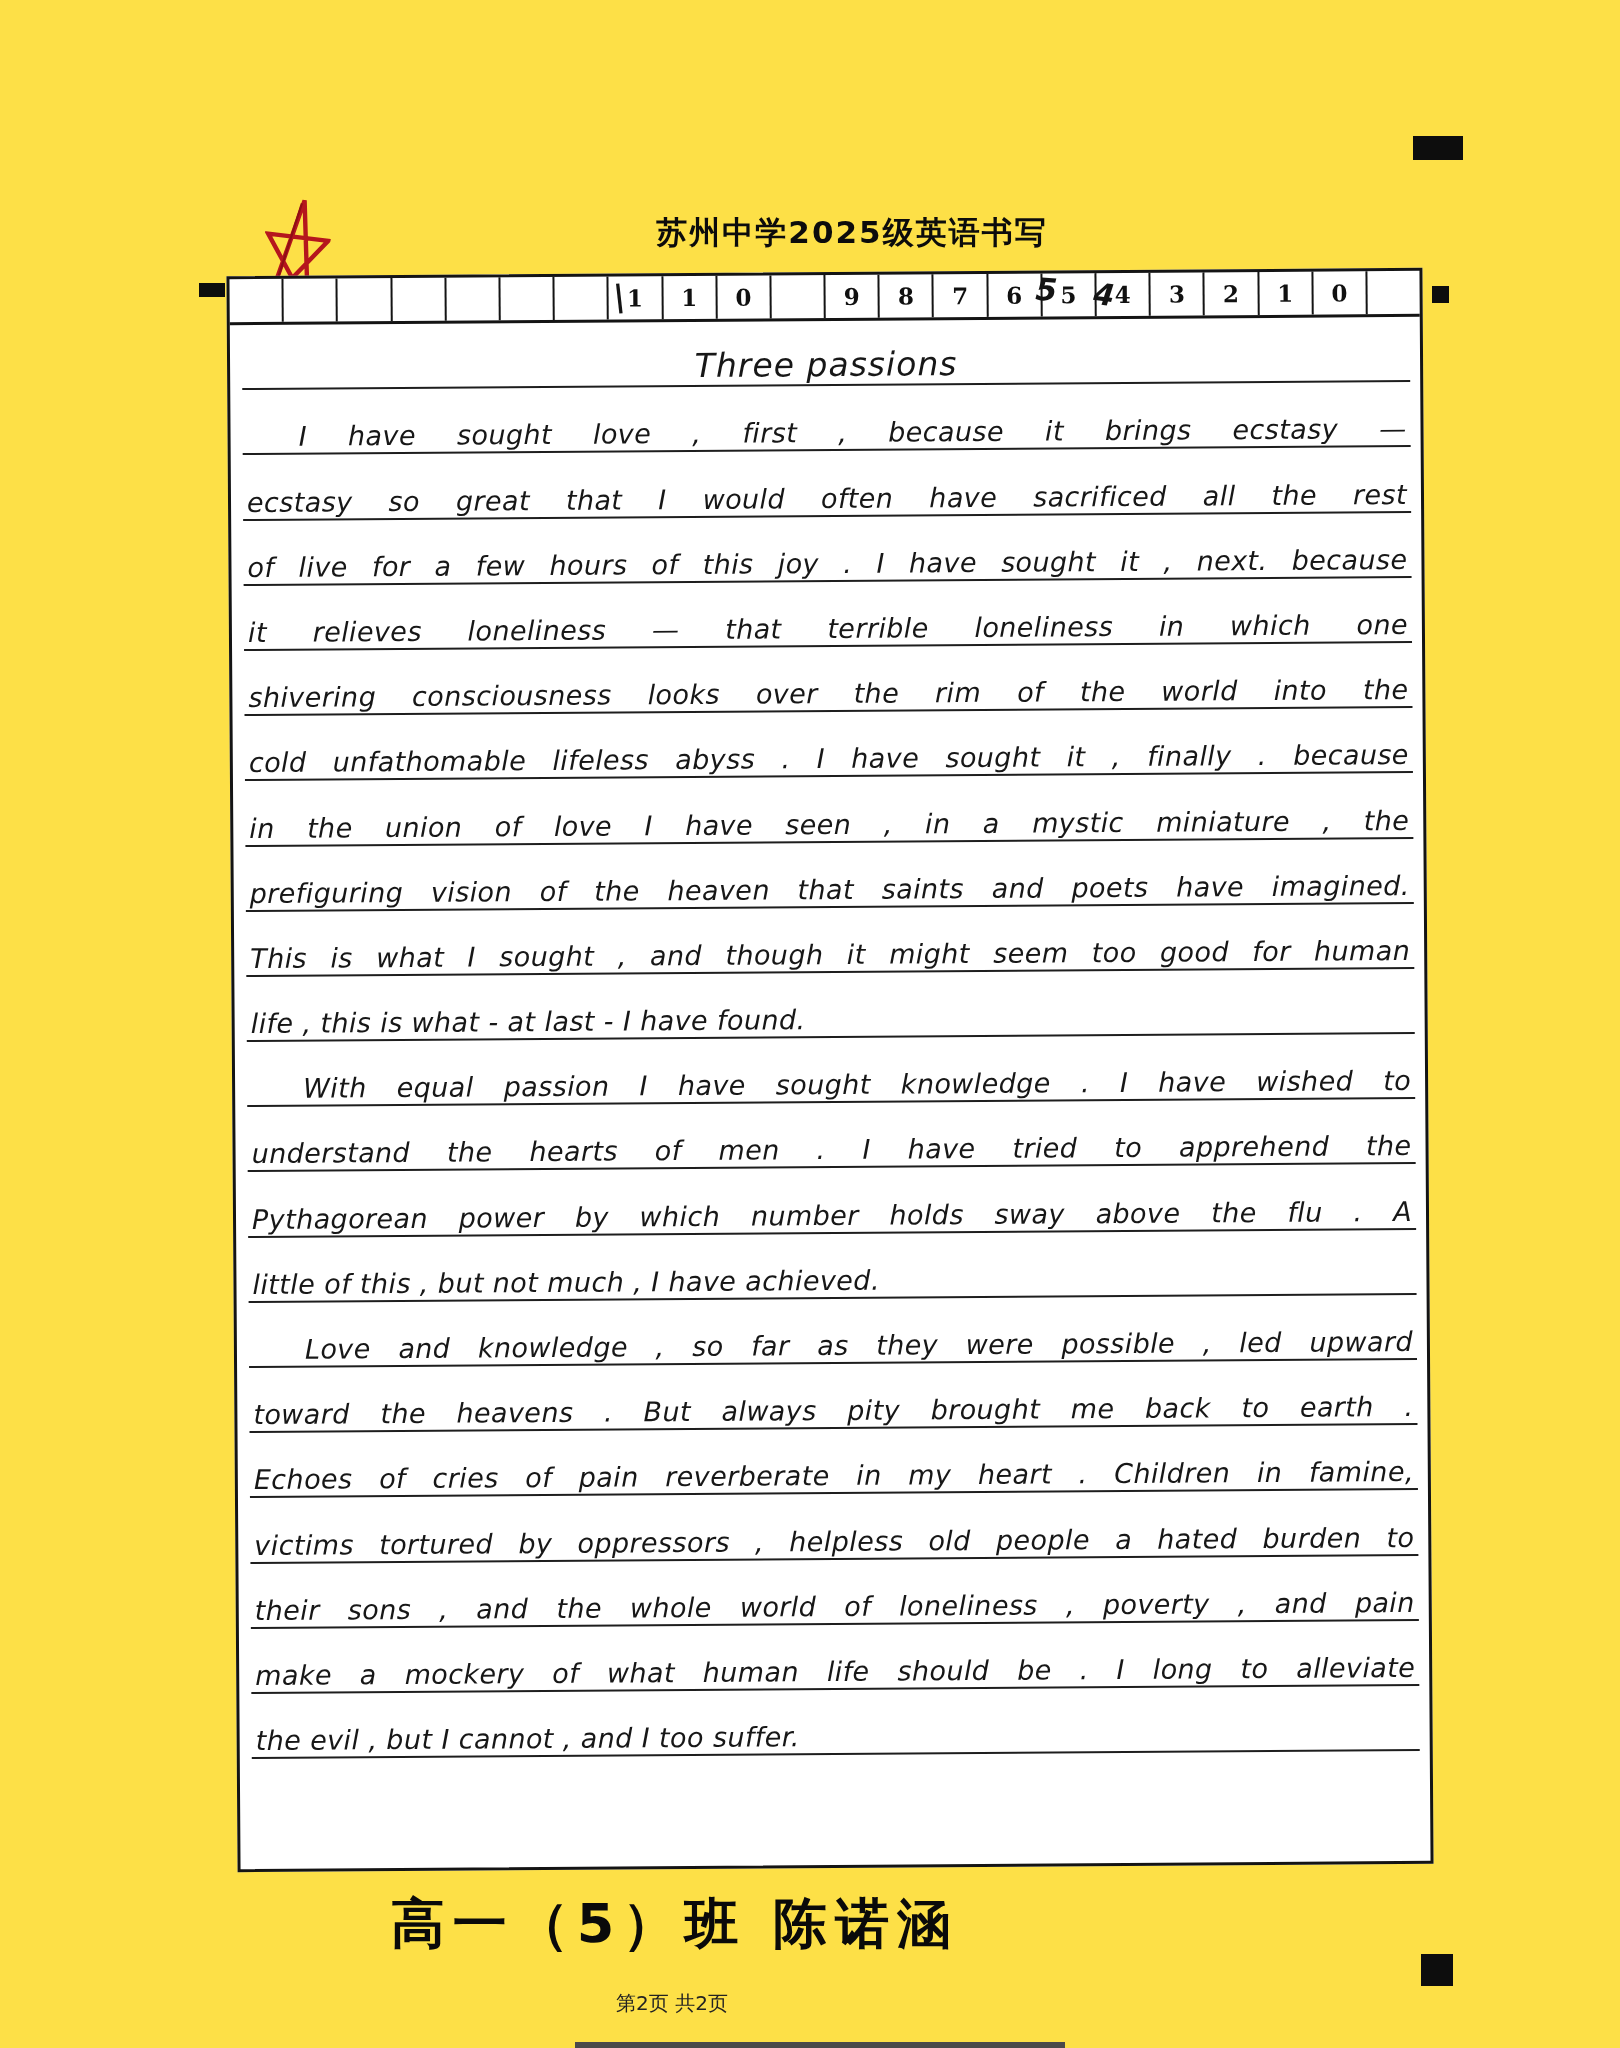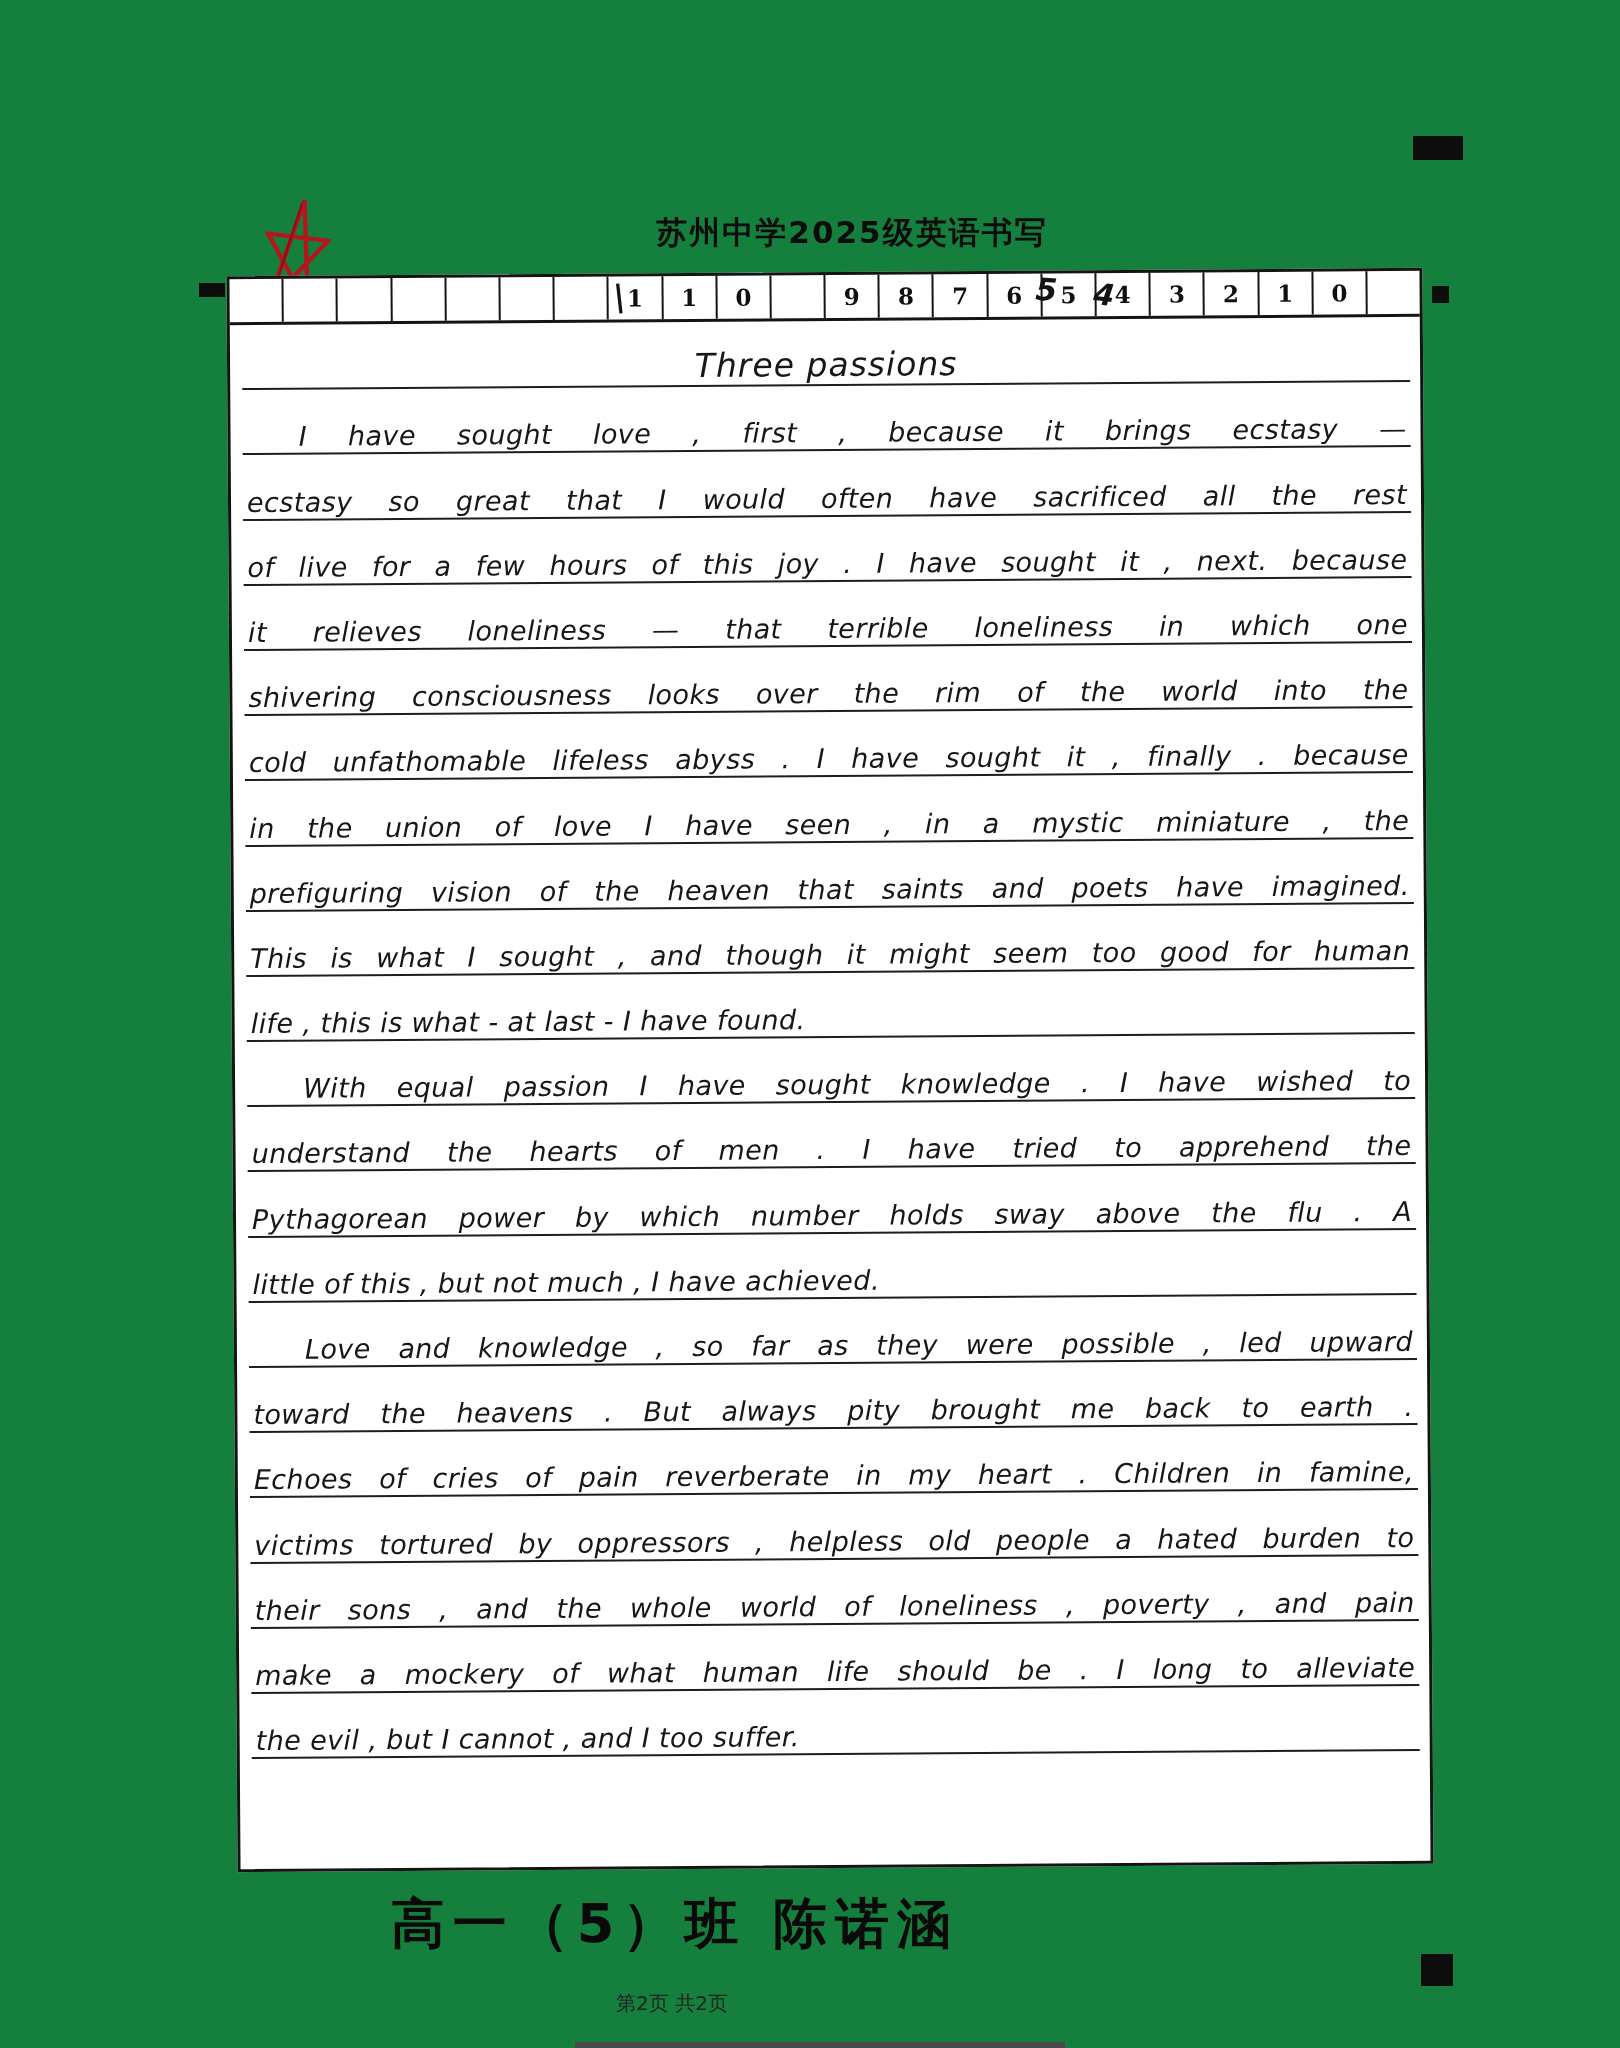--- a/index.html
+++ b/index.html
@@ -1,19 +1,19 @@
 <!DOCTYPE html>
 <html><head>
 <meta charset="utf-8">
 <style>
   * { margin:0; padding:0; box-sizing:border-box; }
   html,body { width:1620px; height:2048px; background:#ffffff; overflow:hidden; }
   body { position:relative; font-family:"DejaVu Sans", sans-serif; color:#1a1a1a; }
 
-  .page { position:absolute; inset:0; background:#15803d; }
+  .page { position:absolute; inset:0; background:#fde047; }
 
   
   .header-title {
     position:absolute; top:212px; left:0; width:100%;
     text-align:center; transform:translateX(42px);
     font-size:31px; font-weight:bold; letter-spacing:2px;
     font-family:"DejaVu Sans", sans-serif; color:#0c0c0c;
   }
   .footer-name {
     position:absolute; top:1888px; left:0; width:100%;

